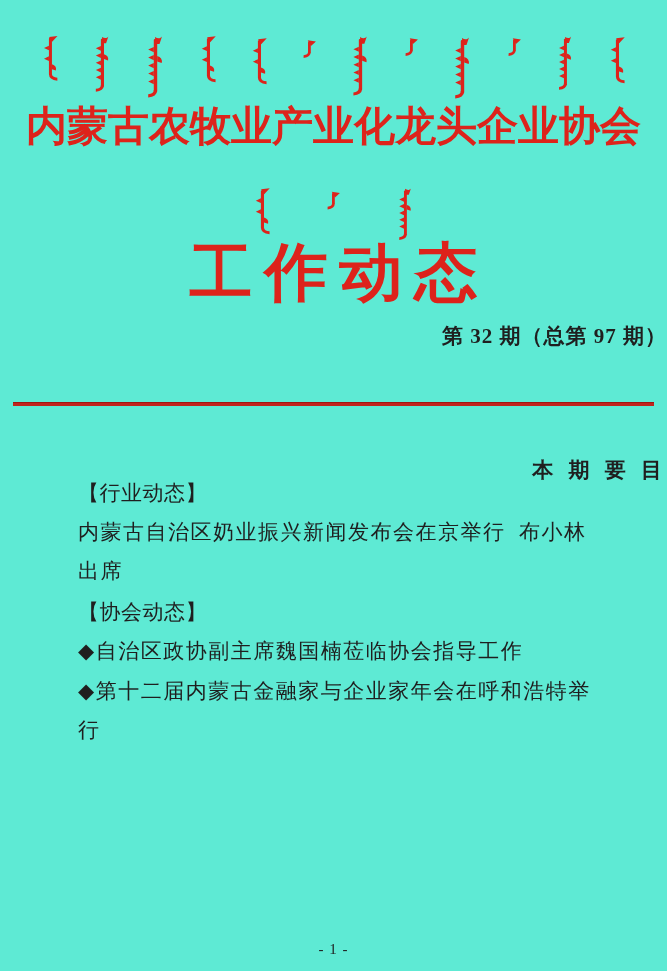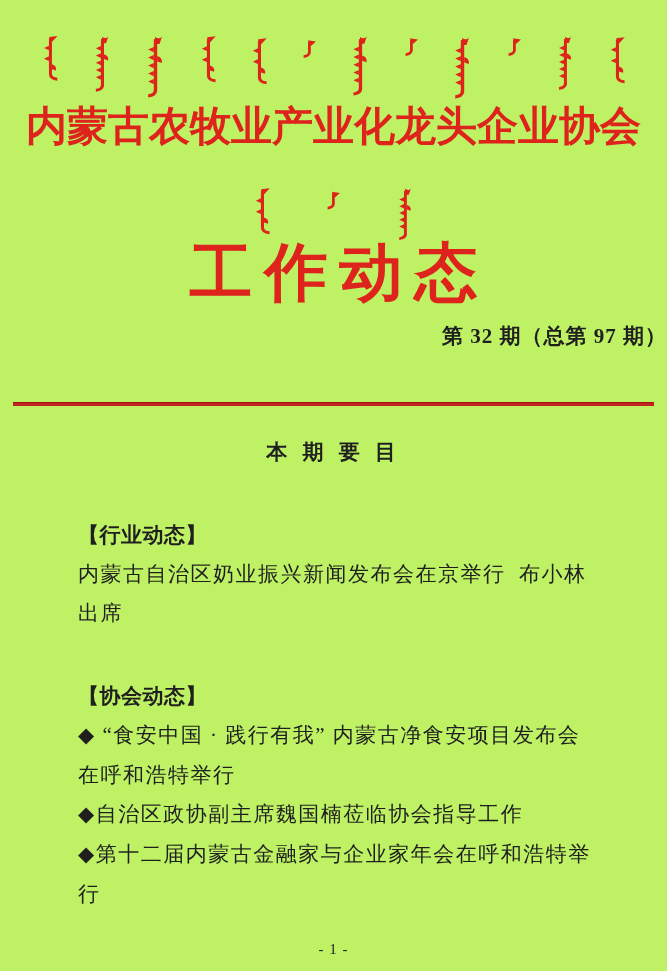--- a/index.html
+++ b/index.html
@@ -4,21 +4,21 @@
 <style>
   :root{
     --red:#dd231b;
     --rule-red:#c0241c;
     --ink:#1f1f1f;
   }
   html,body{margin:0;padding:0;background:#ffffff;}
   .page{
     position:relative;
     width:667px;height:971px;
-    background:#bef264;
+    background:#5eead4;
     overflow:hidden;
     font-family:"Liberation Serif","DejaVu Serif",serif;
     color:var(--ink);
   }
   
   .mongol-row{
     position:absolute;left:0;right:0;
     display:flex;align-items:flex-start;
   }
   .mongol-top{
@@ -62,38 +62,37 @@
     display:flex;justify-content:space-between;align-items:baseline;
     font-size:17px;
     white-space:pre-wrap;
   }
   .red-rule{
     position:absolute;top:402px;left:13px;right:13px;
     height:3px;background:var(--rule-red);
     border-top:1px solid #a01512;
   }
   .contents-heading{
-    position:absolute;top:438px;left:0;right:0;
-    text-align:center;
+    position:absolute;top:456px;left:0;right:0;
+    text-align:right;
     font-size:21px;font-weight:bold;
     letter-spacing:5px;
     white-space:pre-wrap;
   }
   .contents{
     position:absolute;top:473px;left:78px;width:518px;
     font-size:21px;
     line-height:39.7px;
     letter-spacing:1.5px;
   }
   .section-label{
     font-family:"Liberation Sans","DejaVu Sans",sans-serif;
-    font-weight:bold;
+    font-weight:normal;
     letter-spacing:0.5px;
     white-space:pre-wrap;
-    margin-top:42px;
   }
   .toc-item{
     white-space:pre-wrap;
     overflow-wrap:anywhere;
     line-break:anywhere;
   }
   .footer-pagenum{
     position:absolute;top:941px;left:0;right:0;
     text-align:center;
     font-size:15px;
@@ -197,20 +196,19 @@
   </div>
 
   <div class="red-rule"></div>
 
   <div class="contents-heading">本 期 要 目</div>
 
   <div class="contents">
     <div class="section-label">【行业动态】</div>
     <div class="toc-item">内蒙古自治区奶业振兴新闻发布会在京举行  布小林出席</div>
     <div class="section-label">【协会动态】</div>
-    <div class="toc-item">◆ “食安中国 · 践行有我” 内蒙古净食安项目发布会在呼和浩特举行</div>
     <div class="toc-item">◆自治区政协副主席魏国楠莅临协会指导工作</div>
     <div class="toc-item">◆第十二届内蒙古金融家与企业家年会在呼和浩特举行</div>
   </div>
 
   <div class="footer-pagenum">- 1 -</div>
 
 </div>
 
 </body></html>

